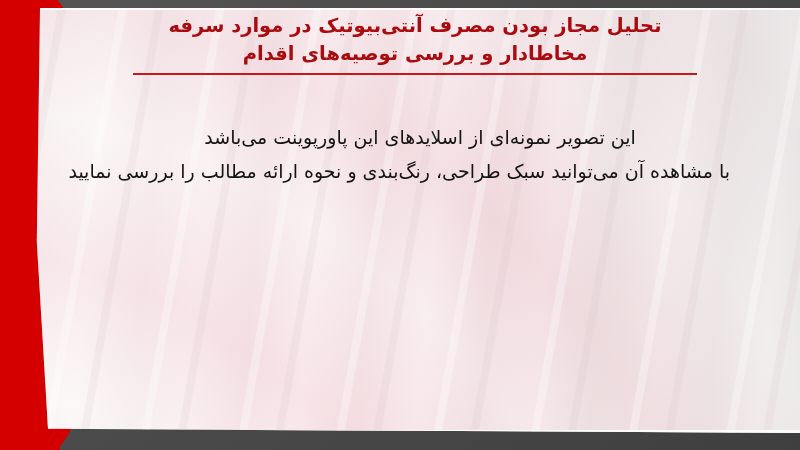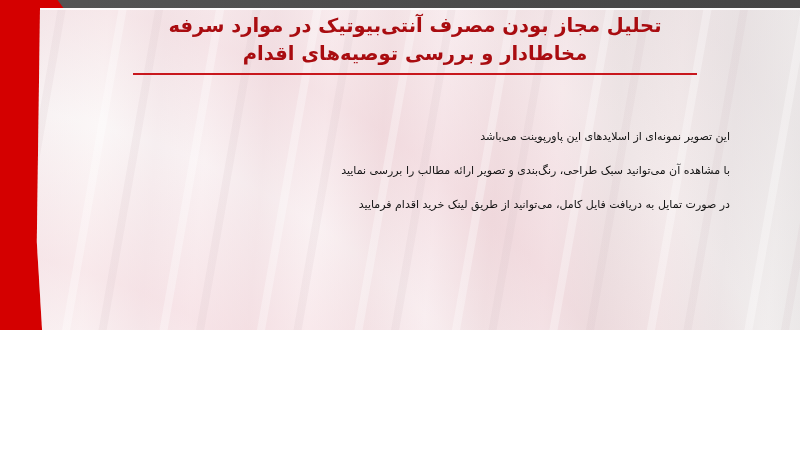--- a/index.html
+++ b/index.html
@@ -12,21 +12,21 @@
     width: 800px;
     height: 450px;
     overflow: hidden;
     font-family: "DejaVu Sans", "Liberation Sans", sans-serif;
   }
 
   
   .slide {
     position: relative;
     width: 800px;
-    height: 330px;
+    height: 450px;
     overflow: hidden;
     background: #eab308;
   }
 
   
   .frame-backdrop {
     position: absolute;
     inset: 0;
     background: linear-gradient(135deg, #565656 0%, #4a4a4a 45%, #3f3f3f 100%);
   }
@@ -191,24 +191,25 @@
     position: absolute;
     right: 70px;
     top: 120px;
     width: 620px;
     text-align: right;
     direction: rtl;
     z-index: 9;
   }
   .body-line {
     color: #141414;
-    font-size: 11px;
+    font-size: 19px;
     line-height: 34px;
     white-space: nowrap;
     direction: rtl;
+    text-align: center;
   }
 </style>
 </head>
 <body>
 
 <div class="slide">
 
   <div class="frame-backdrop"></div>
 
   <div class="red-bottom-left"></div>
@@ -224,17 +225,16 @@
 
   <div class="title-block">
     <div class="title-line">تحلیل مجاز بودن مصرف آنتی‌بیوتیک در موارد سرفه</div>
     <div class="title-line">مخاطادار و بررسی توصیه‌های اقدام</div>
   </div>
 
   <div class="title-rule"></div>
 
   <div class="body-block">
     <div class="body-line">این تصویر نمونه‌ای از اسلایدهای این پاورپوینت می‌باشد</div>
-    <div class="body-line">با مشاهده آن می‌توانید سبک طراحی، رنگ‌بندی و تصویر ارائه مطالب را بررسی نمایید</div>
-    <div class="body-line">در صورت تمایل به دریافت فایل کامل، می‌توانید از طریق لینک خرید اقدام فرمایید</div>
+    <div class="body-line">با مشاهده آن می‌توانید سبک طراحی، رنگ‌بندی و نحوه ارائه مطالب را بررسی نمایید</div>
   </div>
 
 </div>
 
 </body></html>

